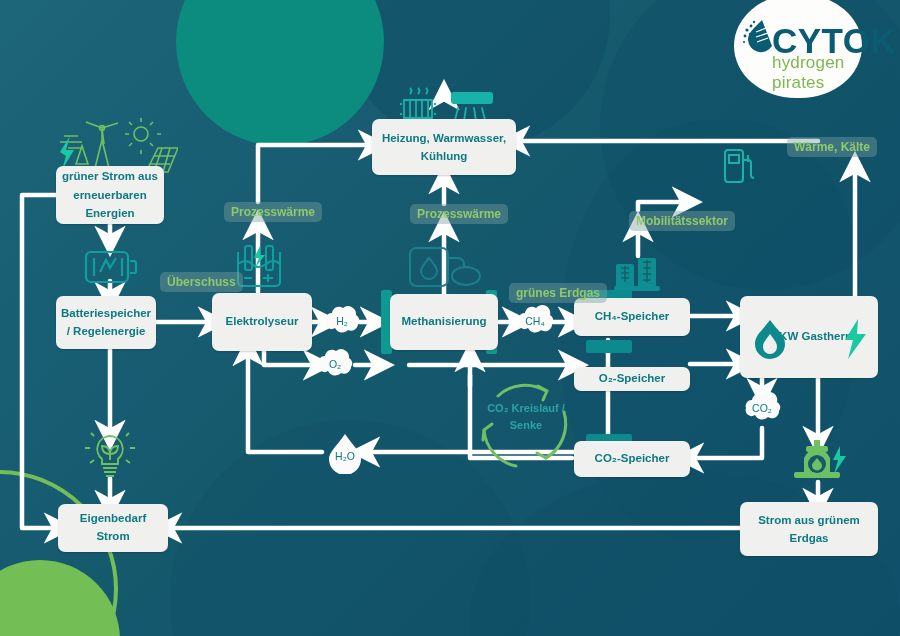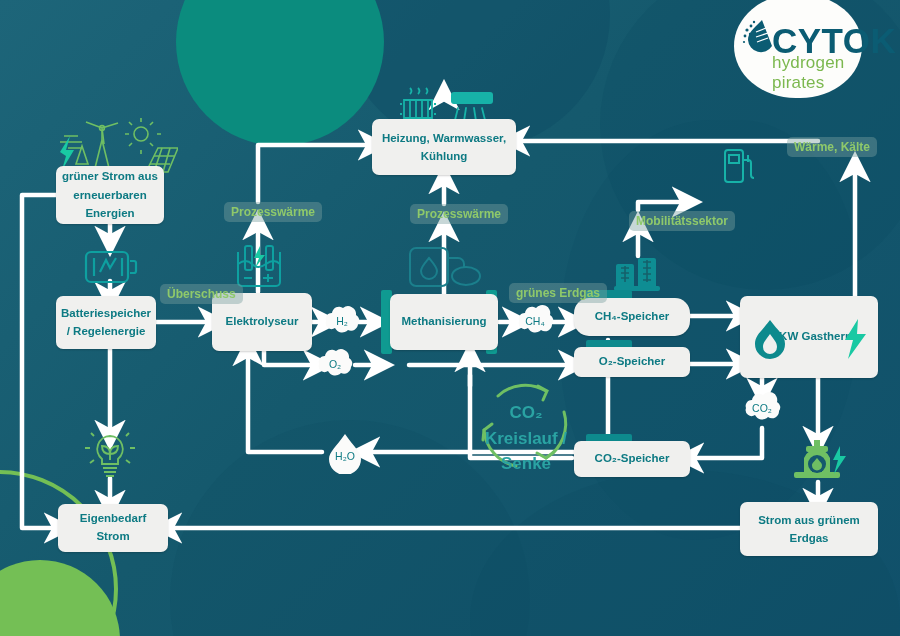--- a/index.html
+++ b/index.html
@@ -50,21 +50,21 @@
   .bubble svg{position:absolute;left:0;top:0;}
   .bubble span{position:relative;z-index:2;}
 
   
   .cap{position:absolute;height:13px;width:46px;background:#0d8a8d;border-radius:2px;}
   
   .sidebar-t{position:absolute;width:11px;height:64px;background:#0f9a91;border-radius:2px;}
 
   .icon{position:absolute;}
   .co2cycle{position:absolute;left:478px;top:378px;width:96px;height:96px;
-    color:#2aa3a3;font-size:17px;font-weight:bold;text-align:center;line-height:1.5;}
+    color:#2aa3a3;font-size:11px;font-weight:bold;text-align:center;line-height:1.5;}
   .co2cycle .txt{position:absolute;left:0;top:22px;width:96px;}
 </style>
 </head>
 <body>
 
 <div id="stage">
 
   <div class="blob blob-dark-top"></div>
   <div class="blob blob-dark-mid"></div>
   <div class="blob blob-dark-wave"></div>
@@ -275,26 +275,26 @@
   <div class="node" style="left:390px;top:294px;width:108px;height:56px;align-items:center;">
     <span>Methanisierung</span>
   </div>
 
   <div class="node tall" style="left:372px;top:119px;width:144px;height:56px;">
     <span>Heizung, Warmwasser, Kühlung</span>
   </div>
 
 
   <div class="cap" style="left:586px;top:290px;"></div>
-  <div class="node" style="left:574px;top:298px;width:116px;height:38px;border-radius:15px;">
+  <div class="node" style="left:574px;top:298px;width:116px;height:38px;">
     <span>CH₄-Speicher</span>
   </div>
 
   <div class="cap" style="left:586px;top:340px;"></div>
-  <div class="node" style="left:574px;top:347px;width:116px;height:30px;">
+  <div class="node" style="left:574px;top:367px;width:116px;height:24px;">
     <span>O₂-Speicher</span>
   </div>
 
   <div class="cap" style="left:586px;top:434px;"></div>
   <div class="node" style="left:574px;top:441px;width:116px;height:36px;">
     <span>CO₂-Speicher</span>
   </div>
 
   <div class="node" style="left:740px;top:296px;width:138px;height:82px;">
     <svg style="position:absolute;left:12px;top:22px;" width="36" height="42" viewBox="0 0 36 42">
@@ -308,21 +308,21 @@
   </div>
 
   <div class="node" style="left:58px;top:504px;width:110px;height:48px;">
     <span>Eigenbedarf Strom</span>
   </div>
 
   <div class="node tall" style="left:740px;top:502px;width:138px;height:54px;">
     <span>Strom aus grünem Erdgas</span>
   </div>
 
-  <div class="pill" style="left:160px;top:284px;">Überschuss</div>
+  <div class="pill" style="left:160px;top:272px;">Überschuss</div>
   <div class="pill" style="left:224px;top:202px;">Prozesswärme</div>
   <div class="pill" style="left:410px;top:204px;">Prozesswärme</div>
   <div class="pill" style="left:509px;top:283px;">grünes Erdgas</div>
   <div class="pill" style="left:604px;top:211px;margin-left:25px;">Mobilitätssektor</div>
   <div class="pill" style="left:787px;top:137px;">Wärme, Kälte</div>
 
   <div class="bubble" style="left:322px;top:303px;width:40px;height:36px;">
     <svg width="40" height="36" viewBox="0 0 40 36">
         <path d="M10 10 a7 7 0 0 1 11 -5 a8 8 0 0 1 13 7 a6 6 0 0 1 2 9 a7 7 0 0 1 -10 6 a8 8 0 0 1 -13 -2 a6 6 0 0 1 -9 -7 a6 6 0 0 1 6 -8 z" fill="#fbfbfa"></path>
       </svg>

